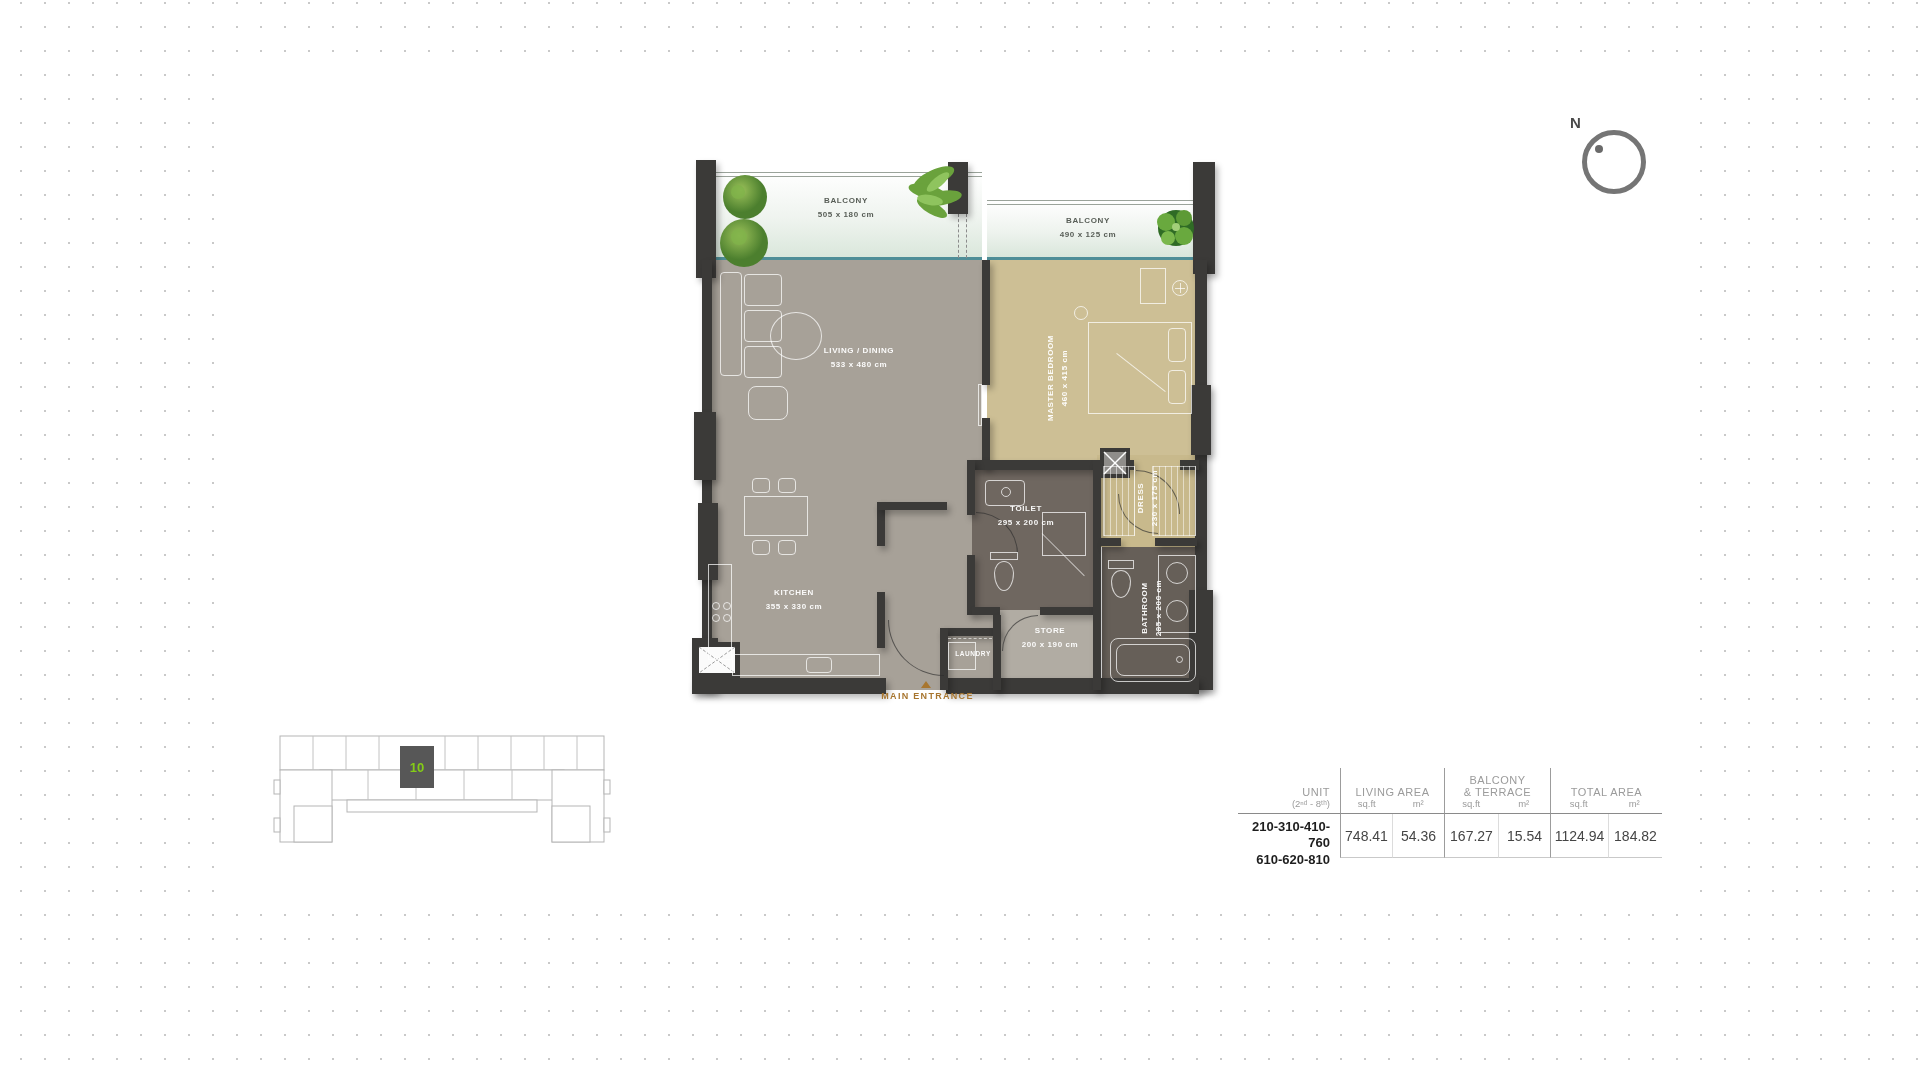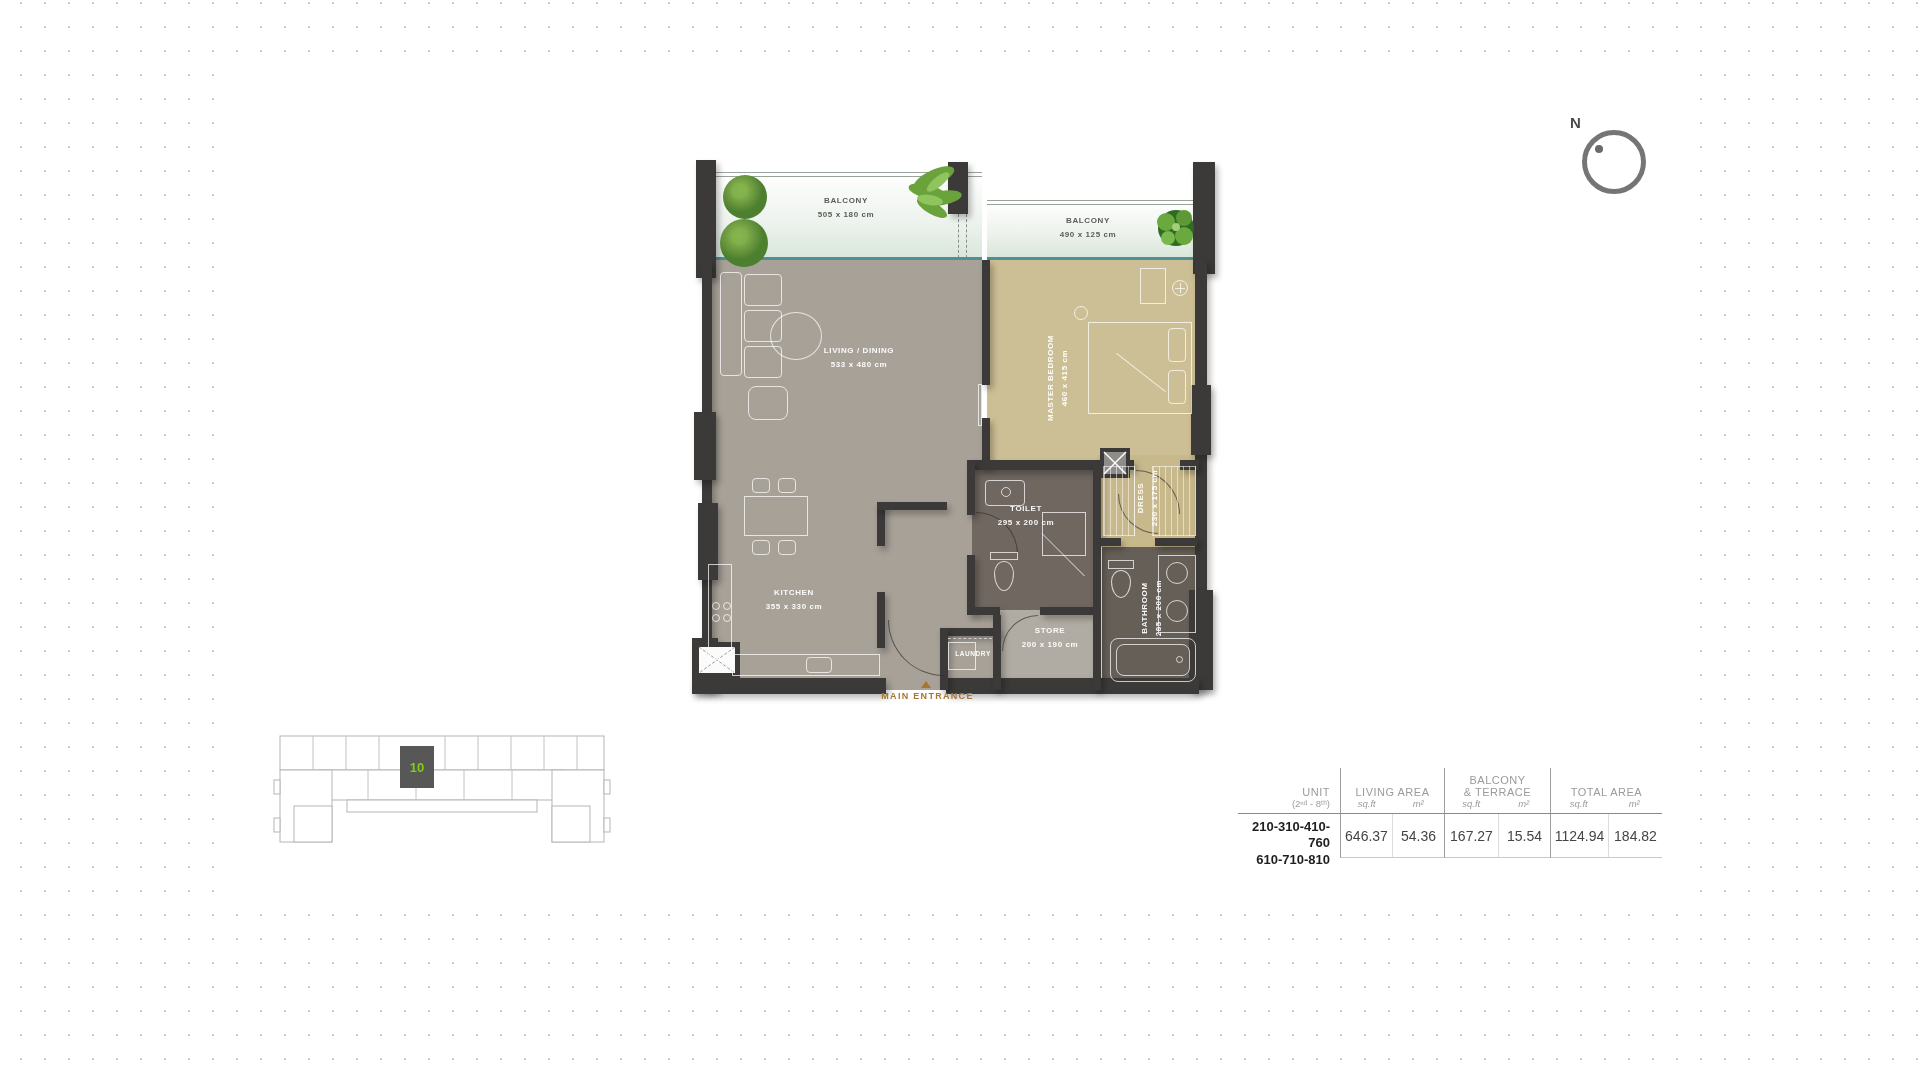--- a/index.html
+++ b/index.html
@@ -44,21 +44,21 @@
   #unit10 { position:absolute; left:128px; top:4px; width:34px; height:42px; background:#575757;
     color:#84cc16; font-size:13px; font-weight:700; display:flex; align-items:center; justify-content:center;margin-top:16px; }
 
   
   #area-table { position:absolute; left:1238px; top:768px; width:424px;
     display:grid; grid-template-columns:102px 52px 52px 54px 52px 58px 54px; grid-template-rows:46px 44px; }
   #area-table .hc { color:#9b9b9b; font-size:11px; letter-spacing:.5px; display:flex; flex-direction:column; justify-content:flex-end; padding-bottom:4px; }
   #area-table .hc .sub { font-size:9.5px; letter-spacing:0; }
   .h-unit { text-align:right; padding-right:10px; border-bottom:1px solid #8a8a8a; }
   .h-group { grid-column:span 2; text-align:center; border-left:1px solid #9c9c9c; border-bottom:1px solid #8a8a8a; }
-  .h-group .subrow { display:flex;font-style:italic; }
+  .h-group .subrow { display:flex; }
   .h-group .subrow span { flex:1; }
   .h-group.light { color:#bcbcbc; }
   .d-unit { text-align:right; padding:5px 10px 0 0; font-size:13px; font-weight:700; color:#1e1e1e; line-height:1.25; }
   .d-val { display:flex; align-items:center; justify-content:center; font-size:14px; color:#454545; border-bottom:1px solid #c9c9c9; }
   .gL { border-left:1px solid #9c9c9c; } .gl { border-left:1px solid #dcdcdc; }
 
   svg { position:absolute; overflow:visible; }
 </style>
 </head>
 <body>
@@ -327,22 +327,22 @@
     <div class="hc h-group">
       <span>TOTAL AREA</span>
       <span class="subrow">
         <span class="sub">sq.ft</span>
         <span class="sub">m²</span>
       </span>
     </div>
 
     <div class="d-unit">
       <div>210-310-410-760</div>
-      <div>610-710-810</div>
-    </div>
-    <div class="d-val gL">646.37</div>
+      <div>610-620-810</div>
+    </div>
+    <div class="d-val gL">748.41</div>
     <div class="d-val gl">54.36</div>
     <div class="d-val gL">167.27</div>
     <div class="d-val gl">15.54</div>
     <div class="d-val gL">1124.94</div>
     <div class="d-val gl">184.82</div>
   </div>
 </div>
 
 </body></html>

